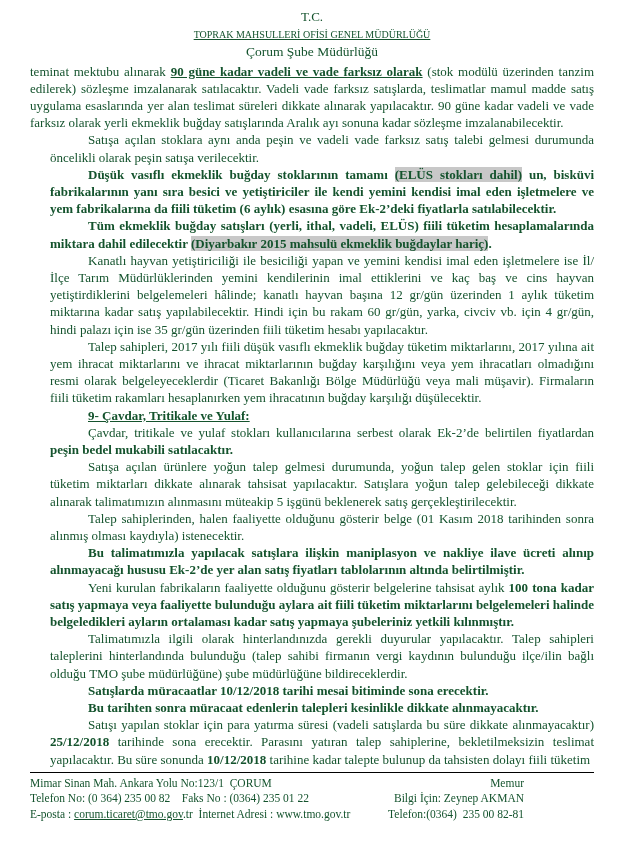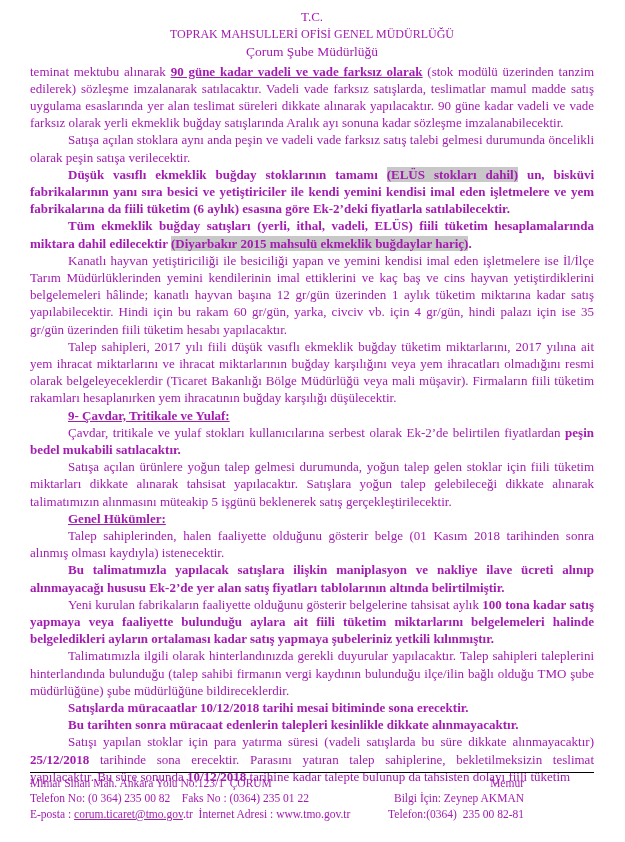--- a/index.html
+++ b/index.html
@@ -1,32 +1,32 @@
 <!DOCTYPE html>
 <html><head>
 <meta charset="utf-8">
 <style>
   * { margin:0; padding:0; box-sizing:border-box; }
   html,body { background:#ffffff; }
   .page {
     width:625px; height:842px;
-    background:#ffffff; color:#a21caf;
+    background:#ffffff; color:#14532d;
     font-family:"Liberation Serif", serif;
     font-size:13px;
     position:relative;
     padding:8px 31px 0 30px;
     overflow:hidden;
   }
   .doc-header { text-align:center; line-height:17.5px; }
   .doc-header .h1 { font-size:13px; }
-  .doc-header .h2 { font-size:12px; }
+  .doc-header .h2 { font-size:10px;text-decoration:underline; }
   .doc-header .h3 { font-size:13.5px; }
   .doc-body { margin-top:2px; line-height:17.2px; }
   .para { text-align:justify; }
-  .para.indent { text-indent:38px; }
+  .para.indent { text-indent:38px;margin-left:20px; }
   .para.heading { text-align:left; }
   .b { font-weight:bold; }
   .u { text-decoration:underline; }
   .hl { background:#c8c8c8; }
   .doc-footer {
     position:absolute; left:30px; right:31px; bottom:20px;
     font-size:11.5px; line-height:15.5px;margin-top:12px;
   }
   .rule { border-top:1.5px solid #000; margin-bottom:3px; }
   .cols { display:flex; justify-content:space-between; align-items:flex-start; }
@@ -47,21 +47,20 @@
   <main class="doc-body">
       <p class="para"><span>teminat mektubu alınarak </span><span class="b u">90 güne kadar vadeli ve vade farksız olarak</span><span> (stok modülü üzerinden tanzim edilerek) sözleşme imzalanarak satılacaktır. Vadeli vade farksız satışlarda, teslimatlar mamul madde satış uygulama esaslarında yer alan teslimat süreleri dikkate alınarak yapılacaktır. 90 güne kadar vadeli ve vade farksız olarak yerli ekmeklik buğday satışlarında Aralık ayı sonuna kadar sözleşme imzalanabilecektir.</span></p>
       <p class="para indent"><span>Satışa açılan stoklara aynı anda peşin ve vadeli vade farksız satış talebi gelmesi durumunda öncelikli olarak peşin satışa verilecektir.</span></p>
       <p class="para indent"><span class="b">Düşük vasıflı ekmeklik buğday stoklarının tamamı </span><span class="b hl">(ELÜS stokları dahil)</span><span class="b"> un, bisküvi fabrikalarının yanı sıra besici ve yetiştiriciler ile kendi yemini kendisi imal eden işletmelere ve yem fabrikalarına da fiili tüketim (6 aylık)  esasına göre Ek-2’deki fiyatlarla satılabilecektir.</span></p>
       <p class="para indent"><span class="b">Tüm ekmeklik buğday satışları (yerli, ithal, vadeli, ELÜS) fiili tüketim hesaplamalarında miktara dahil edilecektir </span><span class="b hl">(Diyarbakır 2015 mahsulü ekmeklik buğdaylar hariç)</span><span class="b">.</span></p>
       <p class="para indent"><span>Kanatlı hayvan yetiştiriciliği ile besiciliği yapan ve yemini kendisi imal eden işletmelere ise İl/İlçe Tarım Müdürlüklerinden yemini kendilerinin imal ettiklerini ve kaç baş ve cins hayvan yetiştirdiklerini belgelemeleri hâlinde; kanatlı hayvan başına 12 gr/gün üzerinden 1 aylık tüketim miktarına kadar satış yapılabilecektir. Hindi için bu rakam 60 gr/gün, yarka, civciv vb. için 4 gr/gün, hindi palazı için ise 35 gr/gün üzerinden fiili tüketim hesabı yapılacaktır.</span></p>
       <p class="para indent"><span>Talep sahipleri, 2017 yılı fiili düşük vasıflı ekmeklik buğday tüketim miktarlarını,  2017 yılına ait yem ihracat miktarlarını ve ihracat miktarlarının buğday karşılığını veya yem ihracatları olmadığını resmi olarak belgeleyeceklerdir (Ticaret Bakanlığı Bölge Müdürlüğü veya mali müşavir). Firmaların fiili tüketim rakamları hesaplanırken yem ihracatının buğday karşılığı düşülecektir.</span></p>
       <p class="para indent heading"><span class="b u">9- Çavdar, Tritikale ve Yulaf:</span></p>
       <p class="para indent"><span>Çavdar, tritikale ve yulaf stokları kullanıcılarına serbest olarak Ek-2’de belirtilen fiyatlardan </span><span class="b">peşin bedel mukabili satılacaktır.</span></p>
       <p class="para indent"><span>Satışa açılan ürünlere yoğun talep gelmesi durumunda, yoğun talep gelen stoklar için fiili tüketim miktarları dikkate alınarak tahsisat yapılacaktır. Satışlara yoğun talep gelebileceği dikkate alınarak talimatımızın alınmasını müteakip 5 işgünü beklenerek satış gerçekleştirilecektir.</span></p>
-      <p class="para indent heading"><span class="b u">Genel Hükümler:</span></p>
       <p class="para indent"><span>Talep sahiplerinden, halen faaliyette olduğunu gösterir belge (01 Kasım 2018 tarihinden sonra alınmış olması kaydıyla) istenecektir.</span></p>
       <p class="para indent"><span class="b">Bu talimatımızla yapılacak satışlara ilişkin maniplasyon ve nakliye ilave ücreti alınıp alınmayacağı hususu Ek-2’de yer alan satış fiyatları tablolarının altında belirtilmiştir.</span></p>
       <p class="para indent"><span>Yeni kurulan fabrikaların faaliyette olduğunu gösterir belgelerine tahsisat aylık </span><span class="b">100 tona kadar satış yapmaya veya faaliyette bulunduğu aylara ait fiili tüketim miktarlarını belgelemeleri halinde belgeledikleri ayların ortalaması kadar satış yapmaya şubeleriniz yetkili kılınmıştır.</span></p>
       <p class="para indent"><span>Talimatımızla ilgili olarak hinterlandınızda gerekli duyurular yapılacaktır. Talep sahipleri taleplerini hinterlandında bulunduğu (talep sahibi firmanın vergi kaydının bulunduğu ilçe/ilin bağlı olduğu TMO şube müdürlüğüne) şube müdürlüğüne bildireceklerdir.</span></p>
       <p class="para indent"><span class="b">Satışlarda müracaatlar 10/12/2018 tarihi mesai bitiminde sona erecektir.</span></p>
       <p class="para indent"><span class="b">Bu tarihten sonra müracaat edenlerin talepleri kesinlikle dikkate alınmayacaktır.</span></p>
       <p class="para indent"><span>Satışı yapılan stoklar için para yatırma süresi (vadeli satışlarda bu süre dikkate alınmayacaktır) </span><span class="b">25/12/2018</span><span> tarihinde sona erecektir. Parasını yatıran talep sahiplerine, bekletilmeksizin teslimat yapılacaktır. Bu süre sonunda </span><span class="b">10/12/2018</span><span> tarihine kadar talepte bulunup da tahsisten dolayı fiili tüketim</span></p>
     </main>
 
   <footer class="doc-footer">

